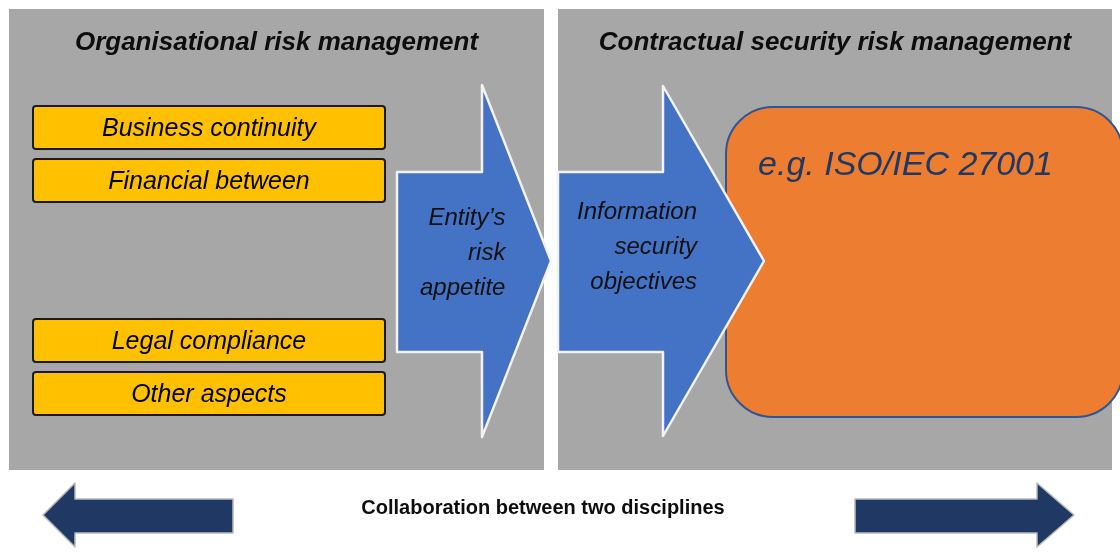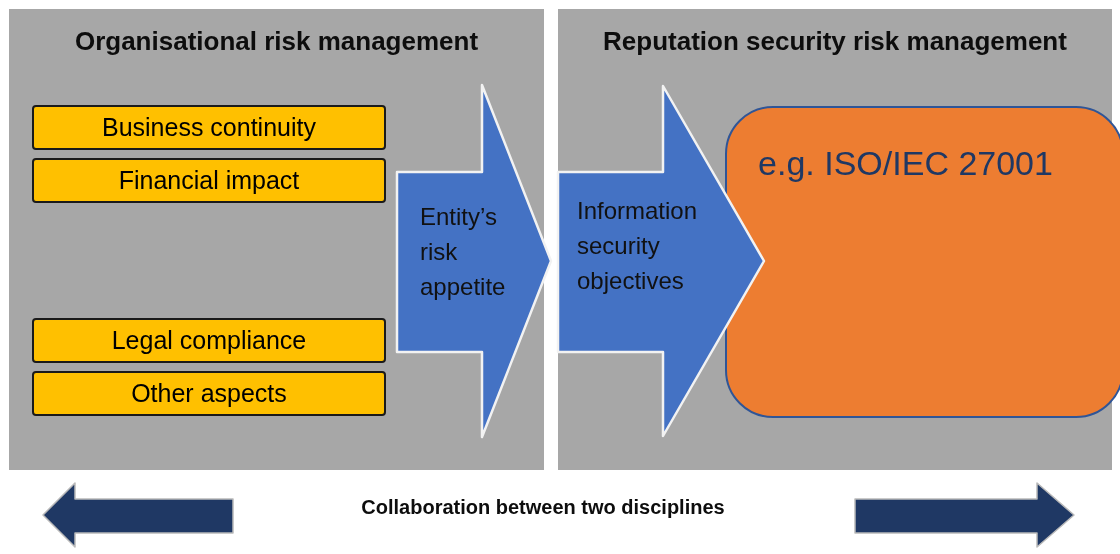--- a/index.html
+++ b/index.html
@@ -1,67 +1,67 @@
 <!DOCTYPE html>
 <html><head>
 <meta charset="utf-8">
 <style>
   html,body{margin:0;padding:0;background:#ffffff;}
   body{font-family:"Liberation Sans",sans-serif;}
   .stage{position:relative;width:1120px;height:554px;background:#ffffff;overflow:hidden;}
 
-  .panel{position:absolute;top:9px;height:461px;background:#a7a7a7;}
+  .panel{position:absolute;top:9px;height:461px;background:#a7a7a7;font-style:italic;}
   .panel-left{left:9px;width:535px;}
   .panel-right{left:558px;width:554px;}
 
   .panel-title{position:absolute;top:17px;left:0;width:100%;text-align:center;
     font-size:26px;font-weight:bold;color:#0d0d0d;letter-spacing:0;}
 
   .aspect-box{position:absolute;left:23px;width:350px;height:41px;
     background:#ffc000;border:2.5px solid #1a1a1a;border-radius:4px;
     display:flex;align-items:center;justify-content:center;
     font-size:25px;color:#000;}
 
   .arrow-svg{position:absolute;display:block;}
   .arrow-label{position:absolute;font-size:24px;line-height:35px;color:#111;
-    white-space:pre-line;}
+    white-space:pre-line;text-align:right;}
 
   .isrm-box{position:absolute;left:167px;top:97px;width:357px;height:308px;
     background:#ed7d31;border:2.5px solid #2f5597;border-radius:48px;
     display:flex;flex-direction:column;align-items:center;
     padding-right:38px;box-sizing:content-box;}
   .isrm-acronym{margin-top:82px;font-size:54px;font-weight:bold;color:#1f3864;line-height:56px;}
   .isrm-example{margin-top:36px;font-size:34px;color:#1f3864;line-height:38px;}
 
   .footer-label{position:absolute;left:243px;top:496px;width:600px;text-align:center;
     font-size:20px;font-weight:bold;color:#0d0d0d;}
 </style>
 </head>
 <body>
 
 <div class="stage">
 
   <div class="panel panel-left">
     <div class="panel-title">Organisational risk management</div>
 
     <div class="aspect-box" style="top:96px">Business continuity</div>
-    <div class="aspect-box" style="top:149px">Financial impact</div>
+    <div class="aspect-box" style="top:149px">Financial between</div>
     <div class="aspect-box" style="top:309px">Legal compliance</div>
     <div class="aspect-box" style="top:362px">Other aspects</div>
 
     <svg class="arrow-svg" style="left:386px;top:74px" width="160" height="358" viewBox="0 0 160 358">
       <polygon points="2,98 87,98 87,11 156,187 87,363 87,278 2,278" transform="translate(0,-9)" fill="#4472c4" stroke="#f2f2f2" stroke-width="2.5" stroke-linejoin="round"></polygon>
     </svg>
     <div class="arrow-label" style="left:411px;top:190px">Entity’s
 risk
 appetite</div>
   </div>
 
   <div class="panel panel-right">
-    <div class="panel-title">Reputation security risk management</div>
+    <div class="panel-title">Contractual security risk management</div>
 
     <div class="isrm-box">
       <div class="isrm-example">e.g. ISO/IEC 27001</div>
     </div>
 
     <svg class="arrow-svg" style="left:-2px;top:74px" width="212" height="358" viewBox="0 0 212 358">
       <polygon points="2,89 107,89 107,3 208,178 107,353 107,269 2,269" fill="#4472c4" stroke="#f2f2f2" stroke-width="2.5" stroke-linejoin="round"></polygon>
     </svg>
     <div class="arrow-label" style="left:19px;top:184px">Information
 security

